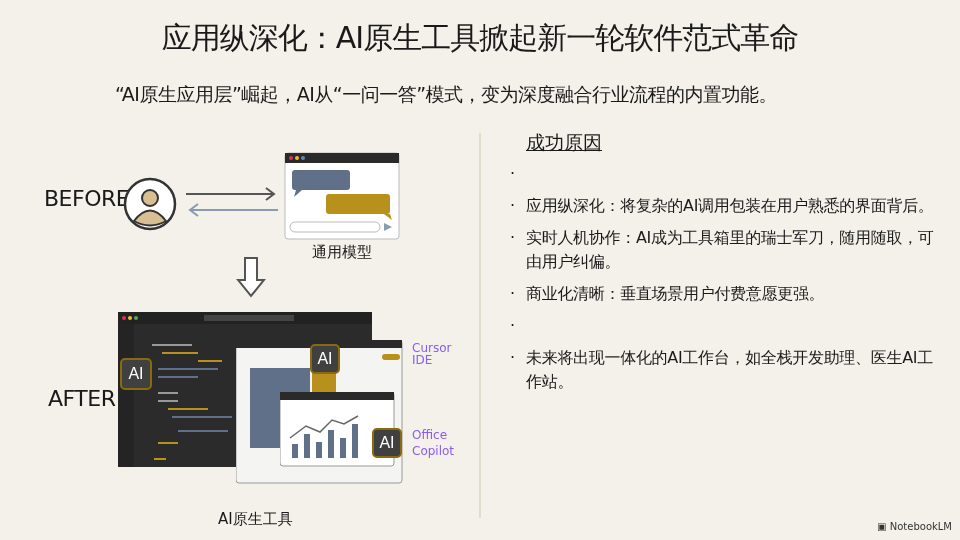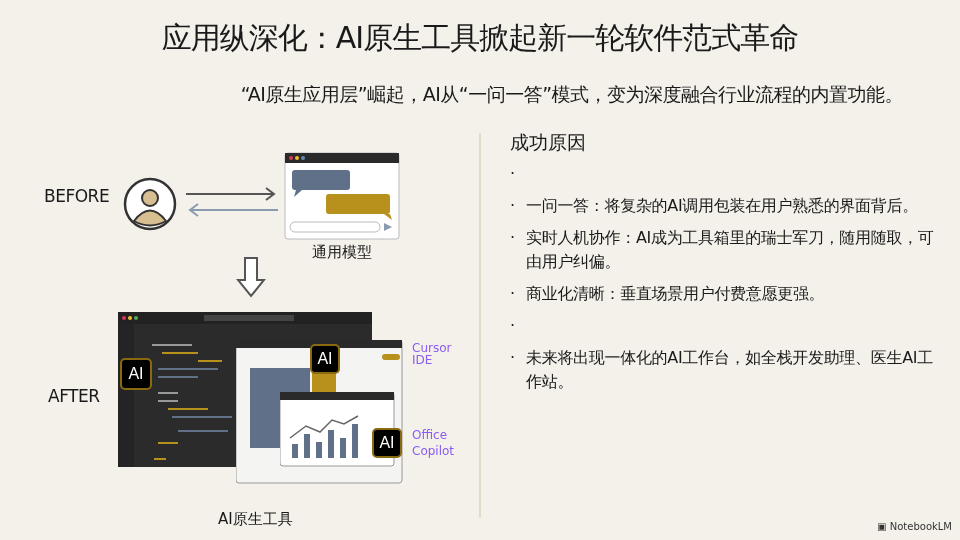--- a/index.html
+++ b/index.html
@@ -1,29 +1,29 @@
 <!DOCTYPE html>
 <html><head>
 <meta charset="utf-8">
 <style>
   html, body { margin:0; padding:0; }
   body { width:960px; height:540px; background:#f3f1ea; position:relative; overflow:hidden;
          font-family:"DejaVu Sans", sans-serif; color:#1a1a1a; }
   .title { position:absolute; top:18px; left:0; width:960px; text-align:center; font-size:30px; letter-spacing:-1px; }
-  .subtitle { position:absolute; top:82px; left:11px; width:892px; text-align:right; font-size:19px; letter-spacing:-0.5px; }
+  .subtitle { position:absolute; top:82px; left:0; width:892px; text-align:center; font-size:19px; letter-spacing:-0.5px; }
   .divider { position:absolute; left:479px; top:133px; width:2px; height:385px; background:#e2dccb; }
-  .lbl { position:absolute; font-size:17px; letter-spacing:-0.5px; }
+  .lbl { position:absolute; font-size:22px; letter-spacing:-0.5px; }
   .caption { position:absolute; font-size:15px; }
   .side-label { position:absolute; font-size:12px; color:#8b5cf6; line-height:12px; }
   .right { position:absolute; left:510px; top:130px; width:430px; }
-  .sec-h { font-size:19px; margin:0 0 6px 0; }
+  .sec-h { font-size:19px; margin:0 0 6px 16px;text-decoration:underline; }
   .item { display:flex; font-size:16px; line-height:24px; margin-bottom:8px; letter-spacing:-0.3px; }
   .bullet { width:16px; flex:none; }
   .footer { position:absolute; right:8px; bottom:8px; font-size:10px; color:#333; }
-  .ai-badge { position:absolute; background:#000000; color:#fff; border:2px solid #8a6a10; border-radius:5px;
+  .ai-badge { position:absolute; background:#404040; color:#fff; border:2px solid #8a6a10; border-radius:5px;
               font-size:16px; display:flex; align-items:center; justify-content:center; font-family:"Liberation Sans",sans-serif; }
 </style>
 </head>
 <body>
 
 <div class="title">应用纵深化：AI原生工具掀起新一轮软件范式革命</div>
 <div class="subtitle">“AI原生应用层”崛起，AI从“一问一答”模式，变为深度融合行业流程的内置功能。</div>
 
 <div class="lbl" style="left:44px;top:186px;">BEFORE</div>
 
@@ -126,21 +126,21 @@
 
 <div class="divider"></div>
 
 <div class="right">
   <div class="sec-h">成功原因</div>
   <div class="item">
       <span class="bullet">·</span>
     </div>
   <div class="item">
       <span class="bullet">·</span>
-      <span>一问一答：将复杂的AI调用包装在用户熟悉的界面背后。</span>
+      <span>应用纵深化：将复杂的AI调用包装在用户熟悉的界面背后。</span>
     </div>
   <div class="item">
       <span class="bullet">·</span>
       <span>实时人机协作：AI成为工具箱里的瑞士军刀，随用随取，可由用户纠偏。</span>
     </div>
   <div class="item">
       <span class="bullet">·</span>
       <span>商业化清晰：垂直场景用户付费意愿更强。</span>
     </div>
   <div class="item">

